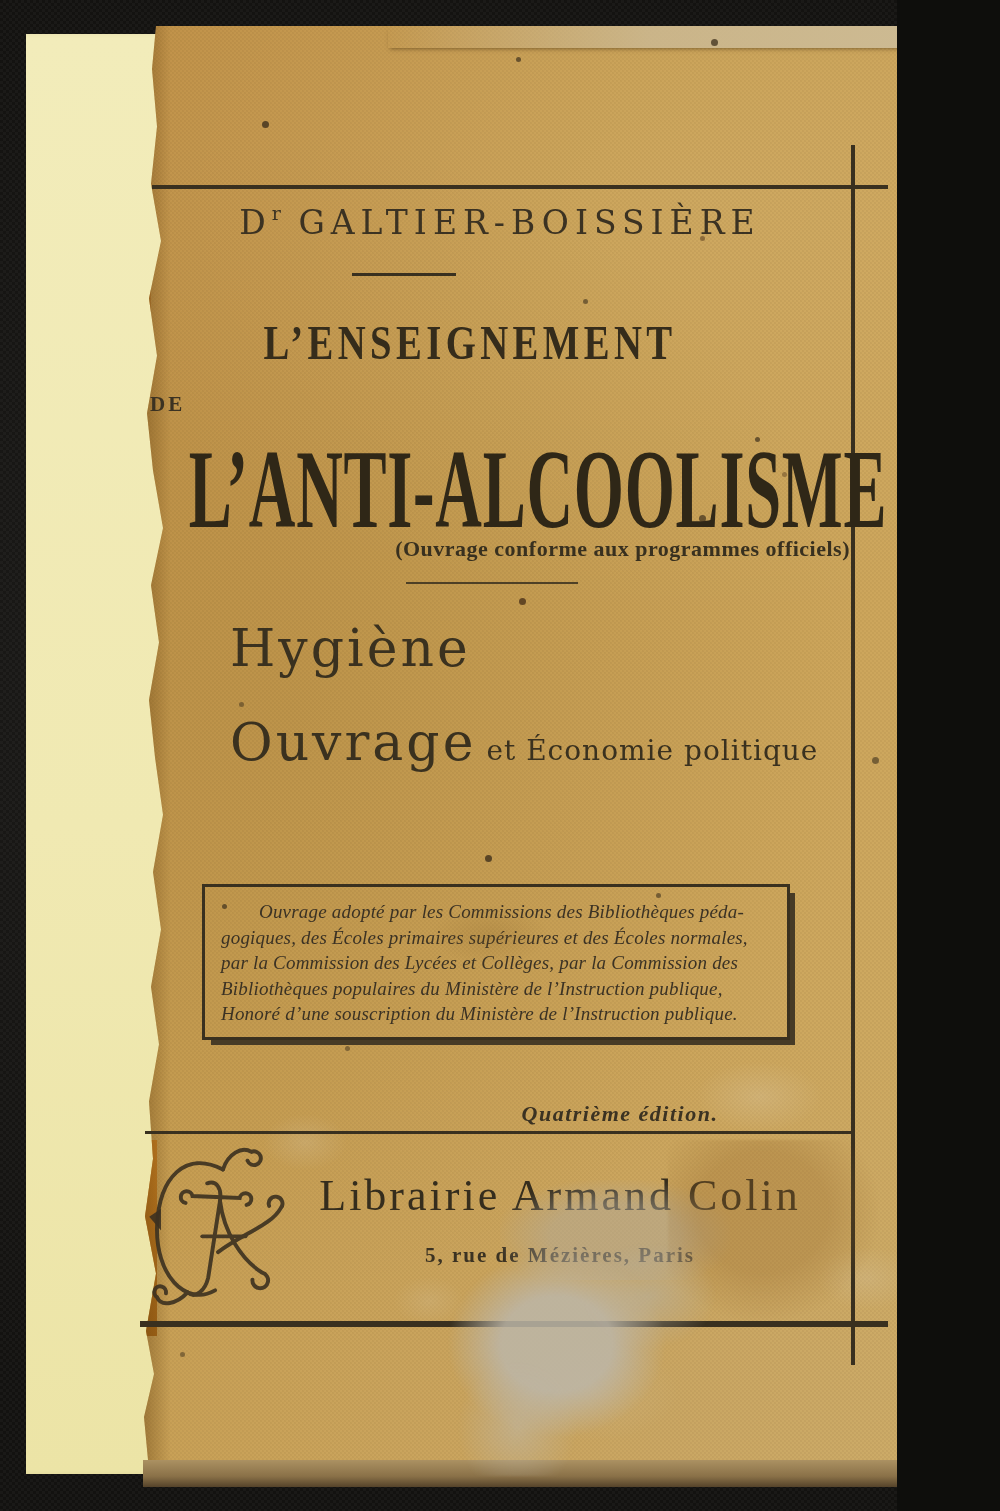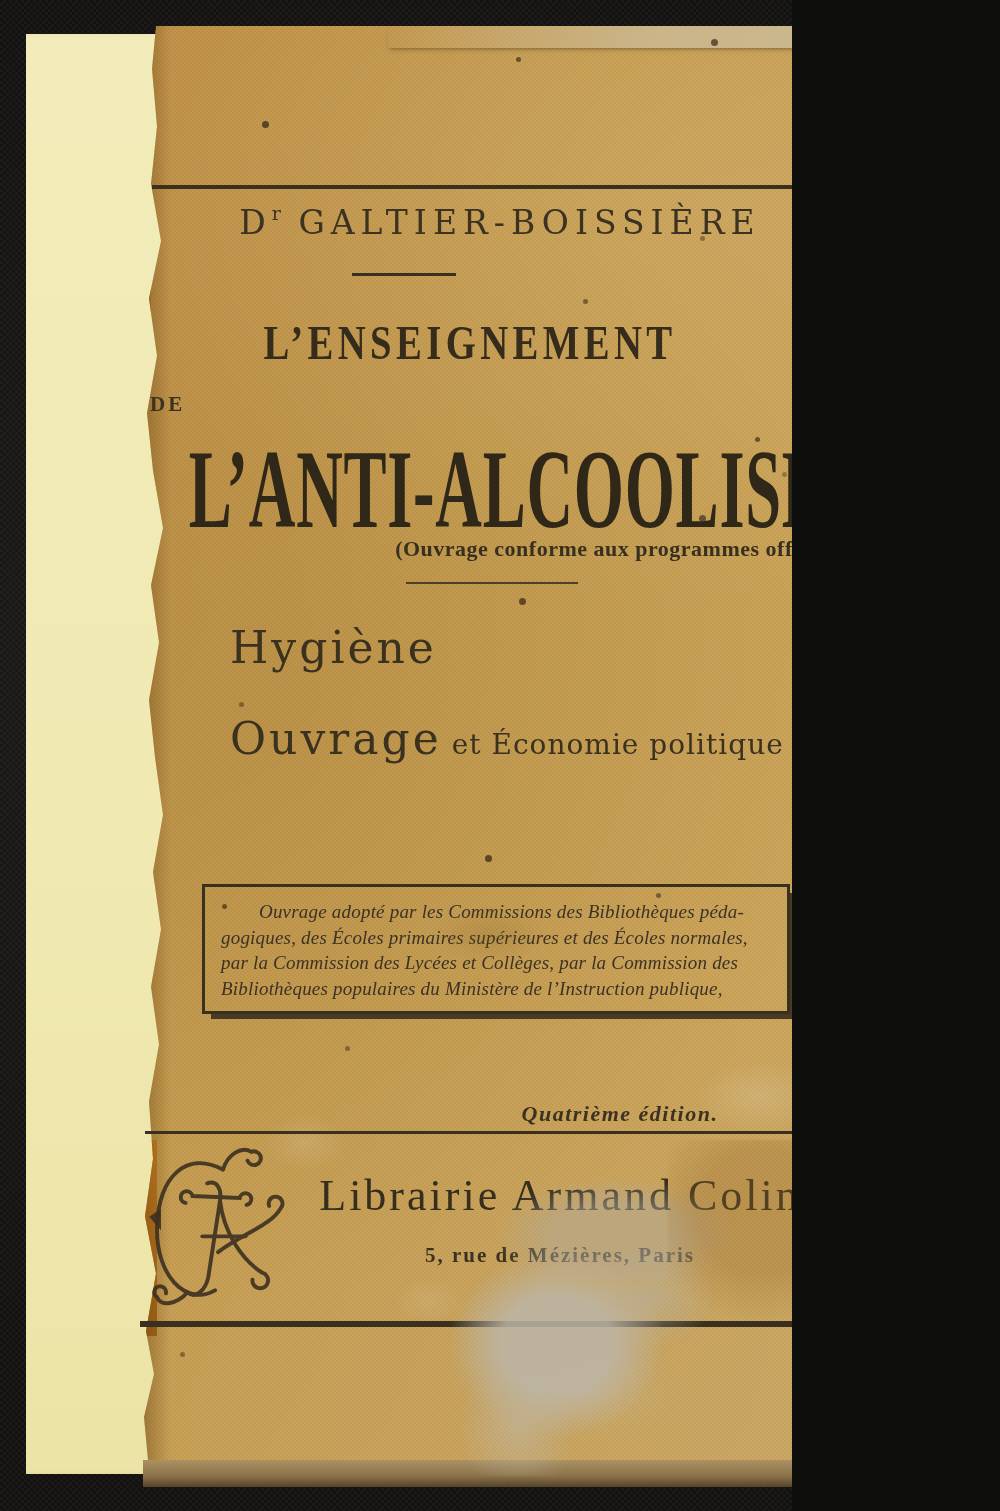--- a/index.html
+++ b/index.html
@@ -1,17 +1,17 @@
 <!DOCTYPE html>
 <html><head>
 <meta charset="utf-8">
 <style>
   html,body{margin:0;padding:0;background:#0e0e0c;}
   .page{
-    position:relative;width:792px;height:1511px;overflow:hidden;
+    position:relative;width:897px;height:1511px;overflow:hidden;
     background:
       repeating-conic-gradient(rgba(255,255,255,0.03) 0% 25%, transparent 0% 50%) 0 0/6px 6px,
       radial-gradient(1400px 1000px at 50% 45%, #1d1c1a 0%, #131210 75%);
     font-family:"Liberation Serif","DejaVu Serif",serif;
   }
   
   .spine-strip{
     position:absolute;left:26px;top:34px;width:150px;height:1440px;
     background:linear-gradient(180deg,#f2ecba 0%,#f0e9b2 55%,#ece4a6 100%);
     box-shadow:inset -6px 0 10px -6px rgba(120,90,30,.4);
@@ -60,21 +60,21 @@
   .kicker{left:150px;top:314px;width:640px;text-align:center;
     font-size:44px;font-weight:700;letter-spacing:5px;color:#352c1b;
     transform:scale(.88,1.12);transform-origin:50% 0;}
   .title-de{left:150px;top:392px;width:640px;font-size:21px;font-weight:700;letter-spacing:3px;color:#3b3222;}
   .title-main{left:85px;top:424px;width:830px;text-align:center;white-space:nowrap;
     font-size:86px;font-weight:700;letter-spacing:1px;color:#2f2717;
     transform:scale(.75,1.30);transform-origin:50% 0;}
   .subtitle{left:150px;top:536px;width:700px;text-align:right;font-size:22px;font-weight:700;letter-spacing:.5px;color:#38301f;}
   .topics{left:230px;top:616px;width:560px;color:#3a311f;}
   .topics .row{margin-bottom:17px;line-height:64px;white-space:nowrap;}
-  .topic-big{font-family:"DejaVu Serif",serif;font-size:44px;letter-spacing:3px;}
+  .topic-big{font-family:"DejaVu Serif",serif;font-size:52px;letter-spacing:3px;}
   .topic-small{font-family:"DejaVu Serif",serif;font-size:28px;letter-spacing:1px;margin-left:10px;}
   .notice-box{
     left:202px;top:884px;width:550px;padding:12px 16px 10px;
     border:3px solid #39301f;box-shadow:7px 7px 0 -2px #473b26;
     font-style:italic;font-size:19px;line-height:25.5px;color:#3b3224;letter-spacing:.2px;
   }
   .notice-box .l1{text-indent:38px;}
   .edition{left:450px;top:1082px;width:340px;text-align:center;font-style:italic;font-size:22px;font-weight:700;letter-spacing:1.5px;color:#3b3222;margin-top:19px;}
   .publisher-name{left:280px;top:1170px;width:560px;text-align:center;font-size:44px;letter-spacing:3px;color:#352d1d;}
   .publisher-address{left:300px;top:1243px;width:520px;text-align:center;font-size:21px;font-weight:700;letter-spacing:2px;color:#3b3222;}
@@ -144,20 +144,21 @@
   <div class="txt topics">
     <div class="row"><span class="topic-big">Hygiène</span></div>
     <div class="row"><span class="topic-big">Ouvrage</span><span class="topic-small">et Économie politique</span></div>
   </div>
 
   <div class="txt notice-box">
     <div class="l1">Ouvrage adopté par les Commissions des Bibliothèques péda-</div>
     <div>gogiques, des Écoles primaires supérieures et des Écoles normales,</div>
     <div>par la Commission des Lycées et Collèges, par la Commission des</div>
     <div>Bibliothèques populaires du Ministère de l’Instruction publique,</div>
+    <div>Honoré d’une souscription du Ministère de l’Instruction publique.</div>
   </div>
 
   <div class="txt edition">Quatrième édition.</div>
 
   <svg class="monogram" viewBox="0 0 150 175">
     <g fill="none" stroke="#3c3120" stroke-width="4" stroke-linecap="round" opacity="0.9">
       <path d="M78,28 C83,12 97,4 107,10 a7,7 0 1,1 -4,9"></path>
       <path d="M78,28 C40,8 13,36 11,85 C9,135 40,168 70,151"></path>
       <path d="M62,42 C71,39 77,46 75,60 L63,138 C60,151 50,160 42,153"></path>
       <path d="M75,60 C79,92 97,120 118,133 a8,8 0 1,1 -10,7"></path>

